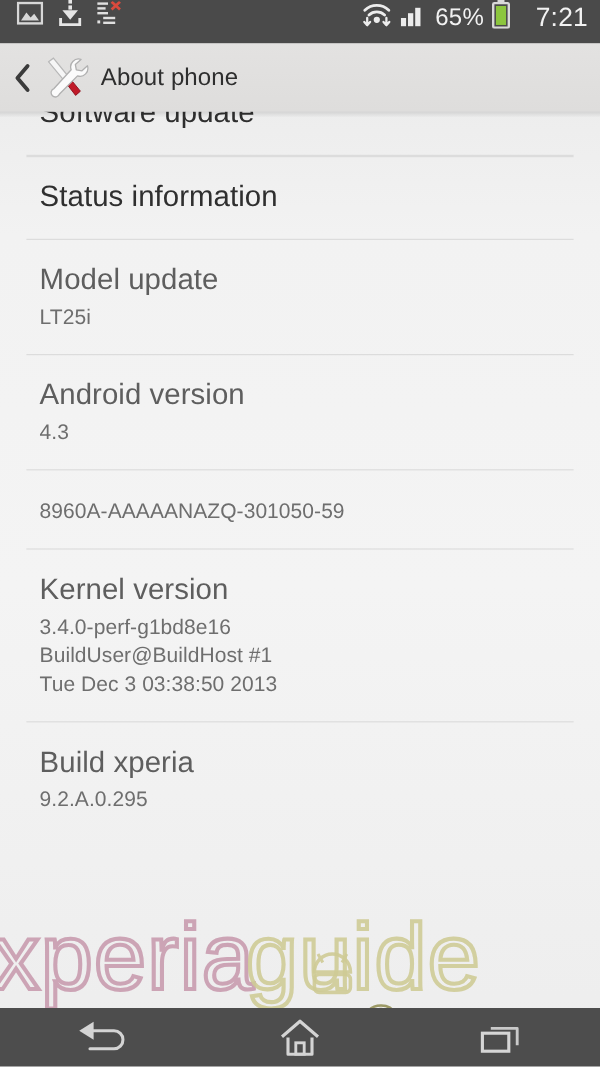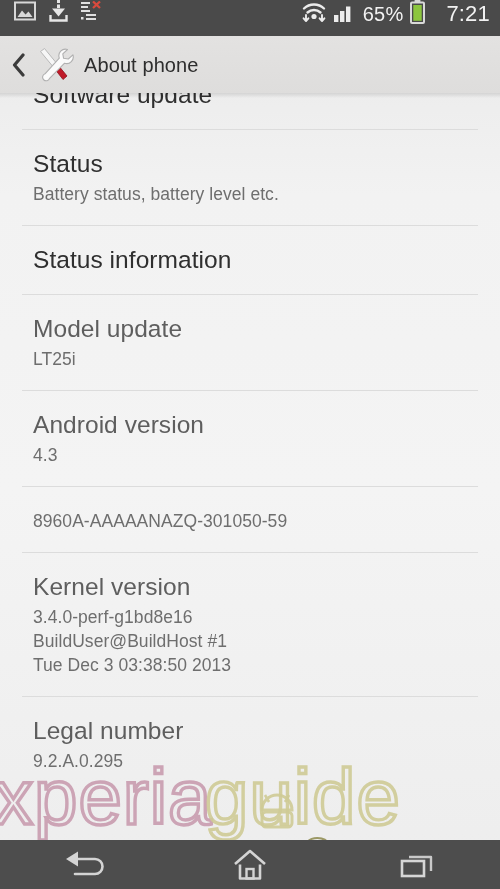--- a/index.html
+++ b/index.html
@@ -258,26 +258,20 @@
 
     <div id="ab-title">About phone</div>
   </div>
 
   <div id="list">
     <div id="list-inner">
         <div class="row row-pad">
           <div class="row-title">Software update</div>
         </div>
         <div class="divider"></div>
-        <div class="row row-pad">
-          <div class="row-title">Status</div>
-          <div class="row-sub">
-            <span class="row-sub-line">Battery status, battery level etc.</span>
-          </div>
-        </div>
         <div class="divider"></div>
         <div class="row row-pad">
           <div class="row-title">Status information</div>
         </div>
         <div class="divider"></div>
         <div class="row row-pad">
           <div class="row-title muted">Model update</div>
           <div class="row-sub">
             <span class="row-sub-line">LT25i</span>
           </div>
@@ -299,21 +293,21 @@
         <div class="row row-pad">
           <div class="row-title muted">Kernel version</div>
           <div class="row-sub">
             <span class="row-sub-line">3.4.0-perf-g1bd8e16</span>
             <span class="row-sub-line">BuildUser@BuildHost #1</span>
             <span class="row-sub-line">Tue Dec 3 03:38:50 2013</span>
           </div>
         </div>
         <div class="divider"></div>
         <div class="row row-pad">
-          <div class="row-title muted">Legal number</div>
+          <div class="row-title muted">Build xperia</div>
           <div class="row-sub">
             <span class="row-sub-line">9.2.A.0.295</span>
           </div>
         </div>
       </div>
   </div>
 
   <div id="watermark">
     <svg width="500" height="110" viewBox="0 0 500 110">
       <text x="-6" y="62" font-family="Liberation Sans, sans-serif" font-size="78" letter-spacing="1" fill="none" stroke="#c89aae" stroke-width="3.4" opacity="0.88">xperia</text>

